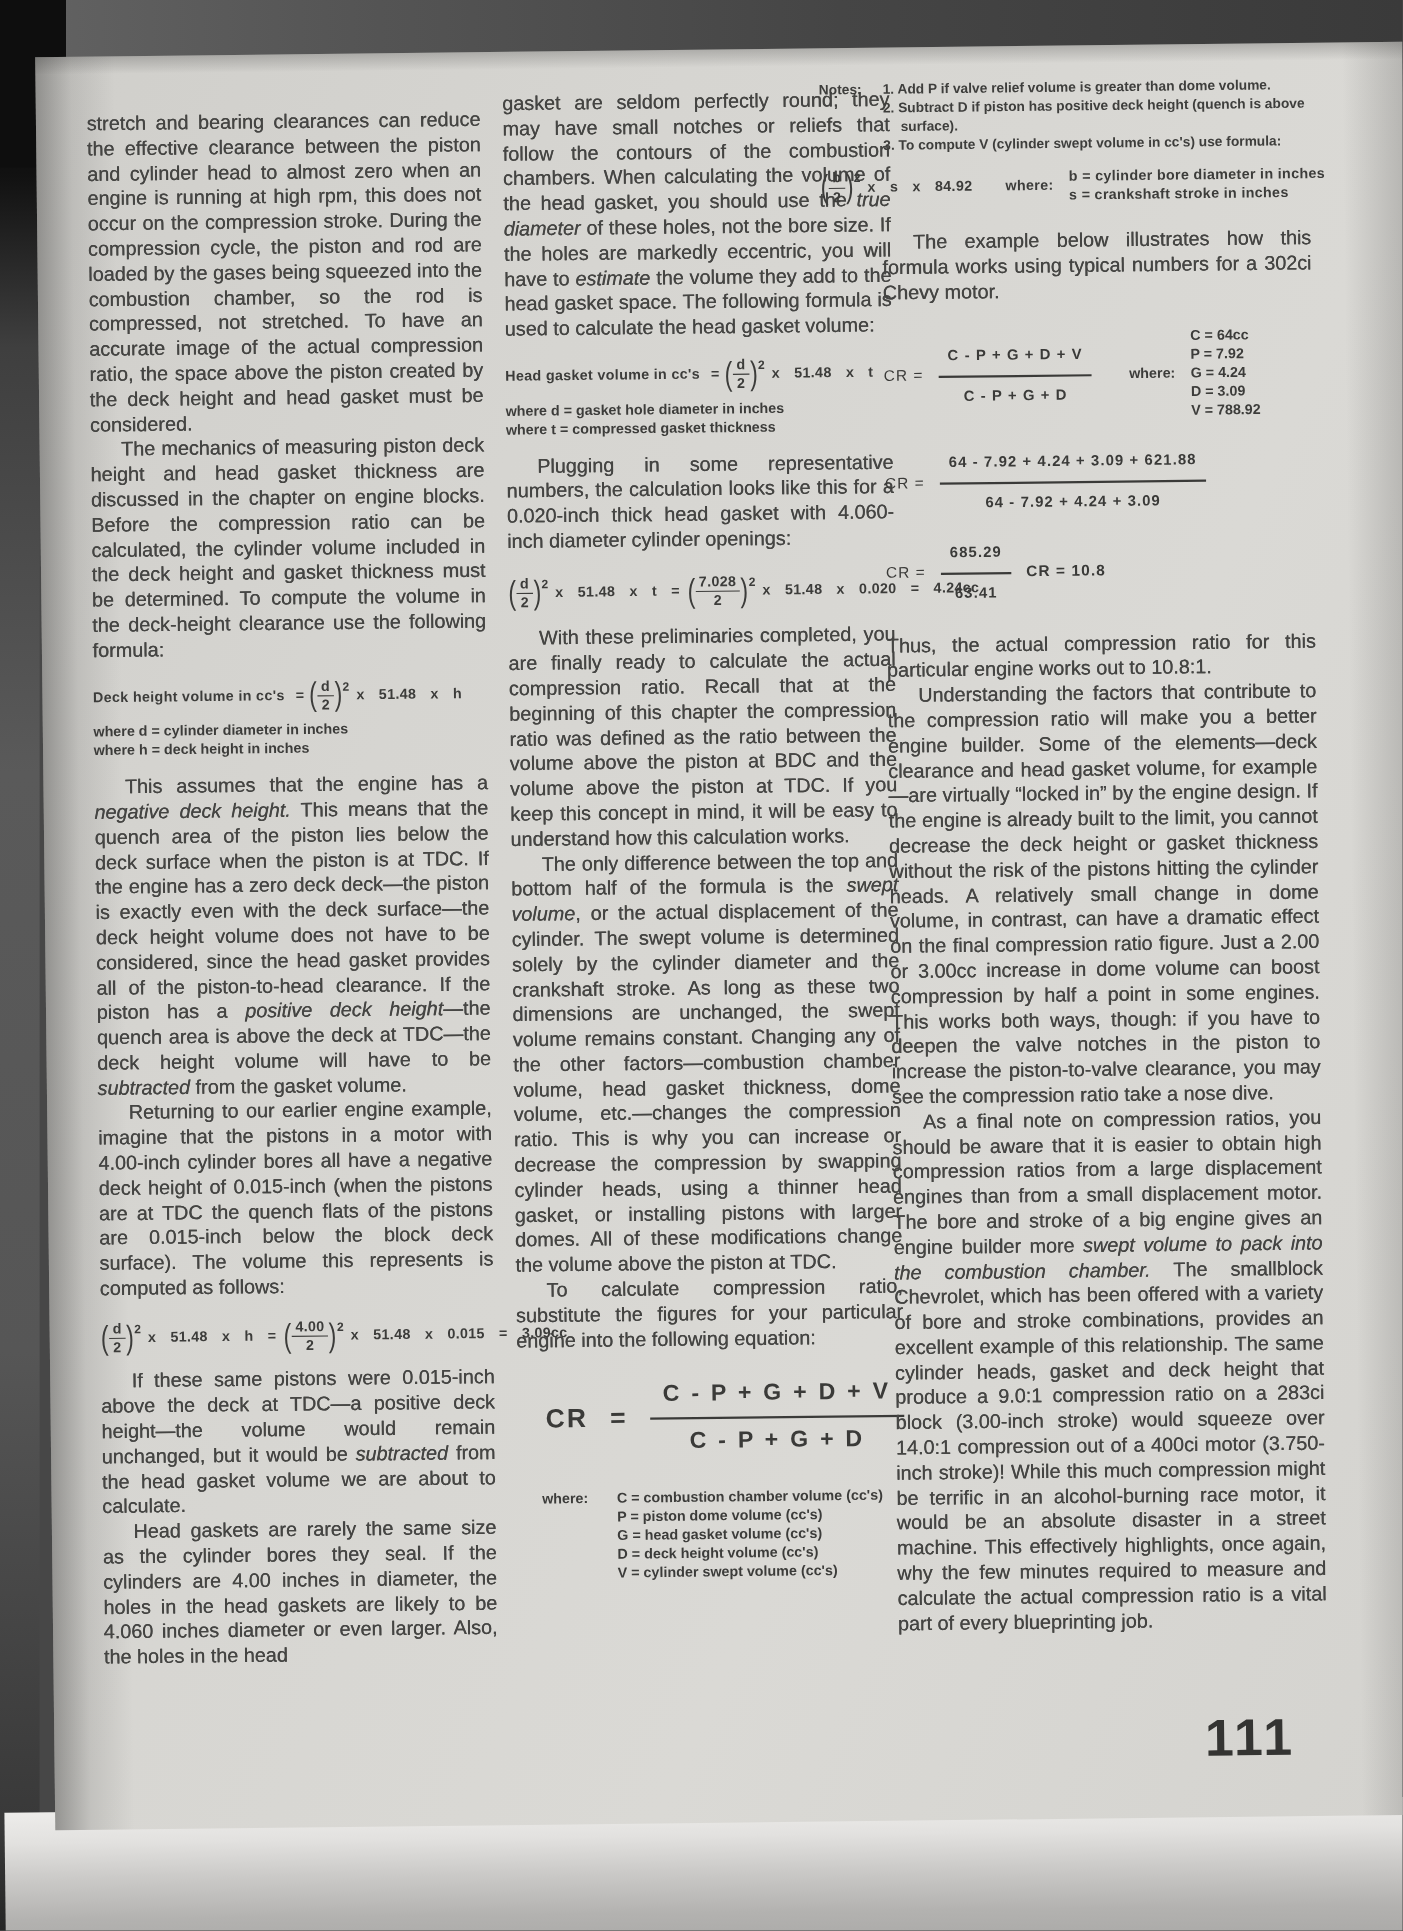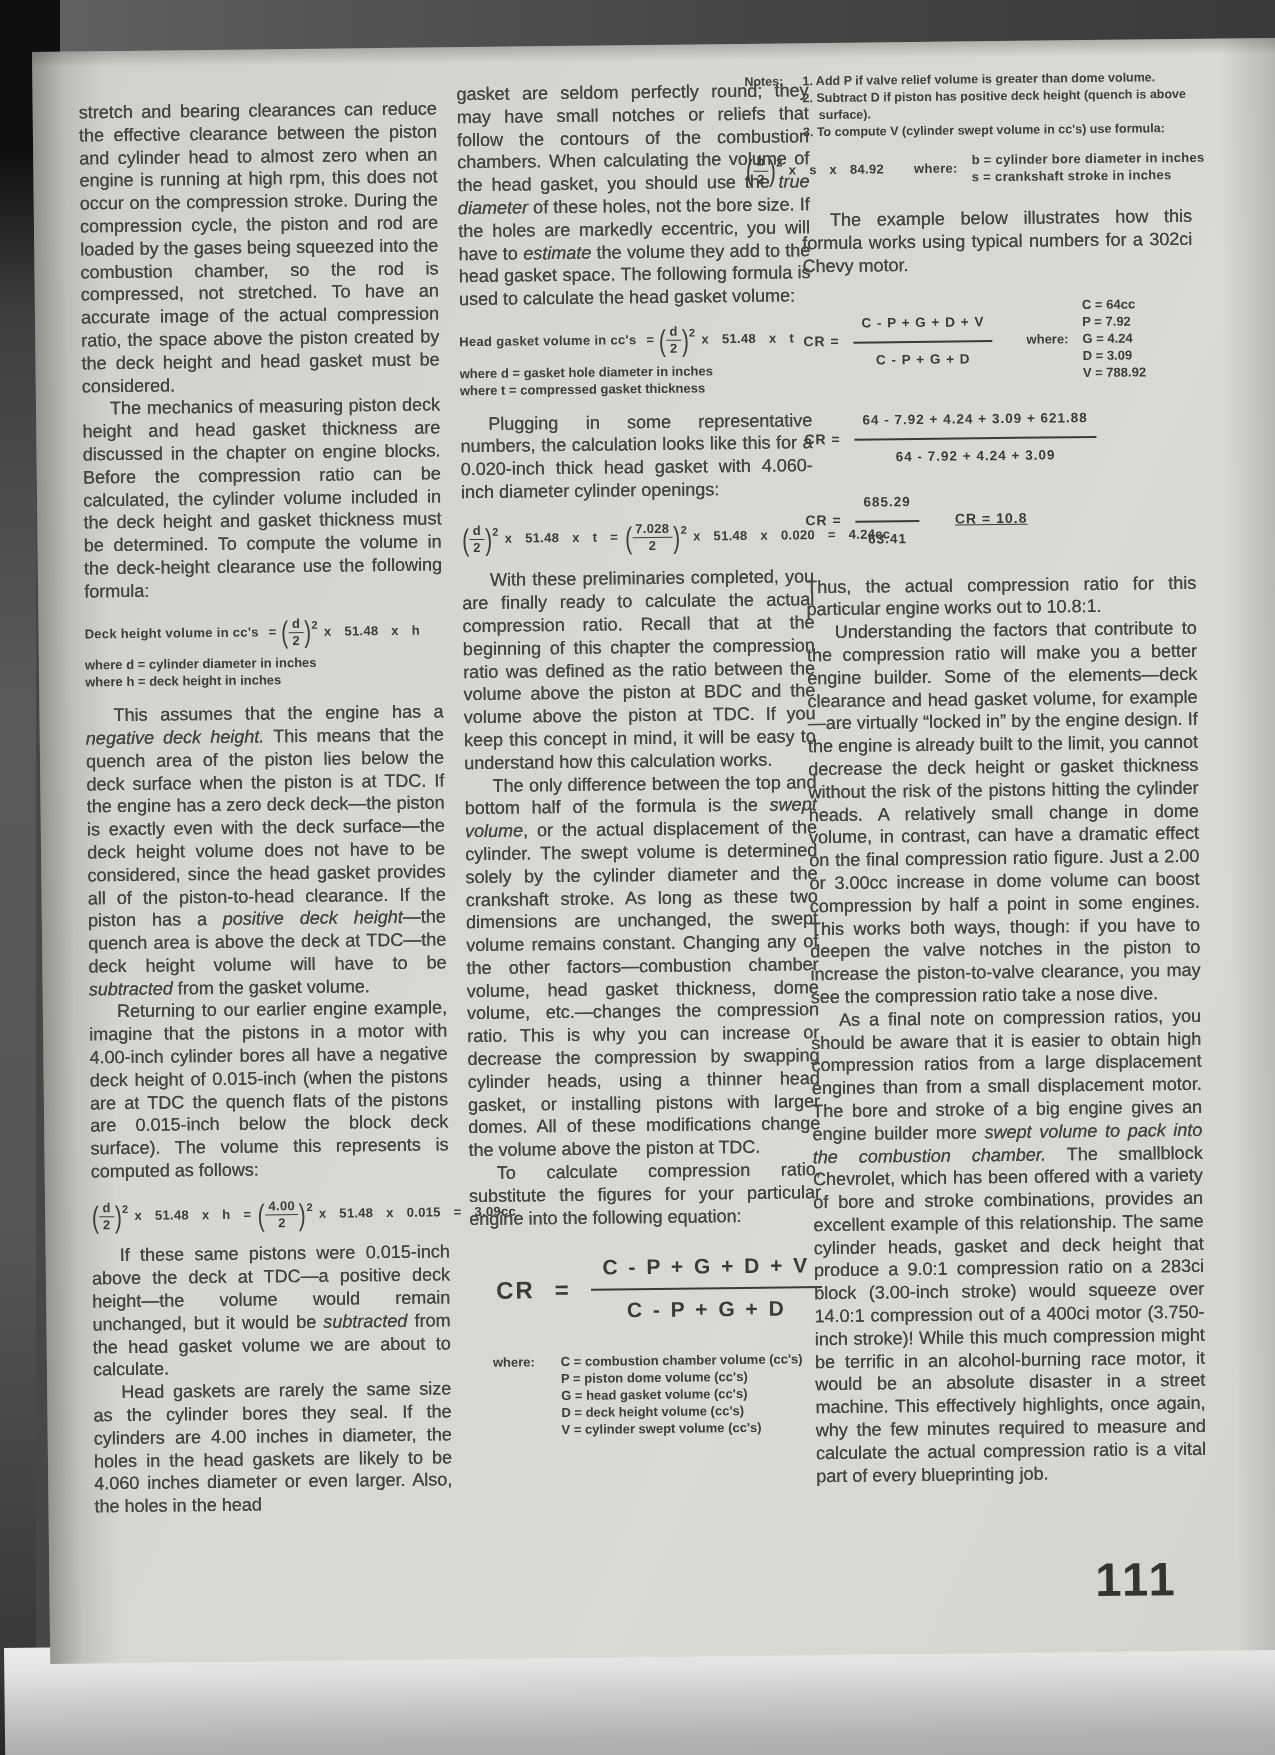--- a/index.html
+++ b/index.html
@@ -53,25 +53,25 @@
   .sfrac .ex{font-size:11px;font-weight:bold;align-self:flex-start;margin-top:-3px;}
   
   .crbig{display:flex;align-items:center;gap:20px;margin:28px 0 4px 26px;color:#3a3a38;}
   .crbig .lhs{font-size:24px;font-weight:bold;letter-spacing:2px;}
   .crbig .bfr{text-align:center;font-size:21px;font-weight:bold;letter-spacing:2.5px;}
   .crbig .bfr .n{border-bottom:2.5px solid #3a3a38;padding:0 12px 9px;}
   .crbig .bfr .d{padding-top:9px;}
   .wblock{display:flex;gap:26px;margin:30px 0 0 22px;}
   
   .crs{display:flex;align-items:center;gap:14px;color:#3a3a38;white-space:nowrap;}
-  .crs .lhs{font-size:14px;font-weight:bold;letter-spacing:1px;}
+  .crs .lhs{font-size:14px;font-weight:normal;letter-spacing:1px;}
   .crs .fr{text-align:center;font-size:13.5px;font-weight:bold;letter-spacing:1px;}
   .crs .fr .n{border-bottom:2px solid #3a3a38;padding:2px 8px 6px;}
   .crs .fr .d{padding-top:6px;}
-  .crs .result{font-size:14px;font-weight:bold;letter-spacing:1px;margin-left:22px;text-decoration:underline;}
+  .crs .result{font-size:14px;font-weight:bold;letter-spacing:1px;}
   
   .notes{display:flex;gap:12px;font-size:12.5px;font-weight:bold;line-height:17px;color:#3e3e3c;}
   .notes .lbl{flex:0 0 46px;}
   .notes-item{padding-left:16px;text-indent:-16px;}
   .col3 .body{margin-left:56px;width:390px;}
   .pagenum{position:absolute;left:1046px;top:1512px;font-size:47px;font-weight:bold;
     letter-spacing:3px;color:#343432;}
 </style>
 </head>
 <body>

